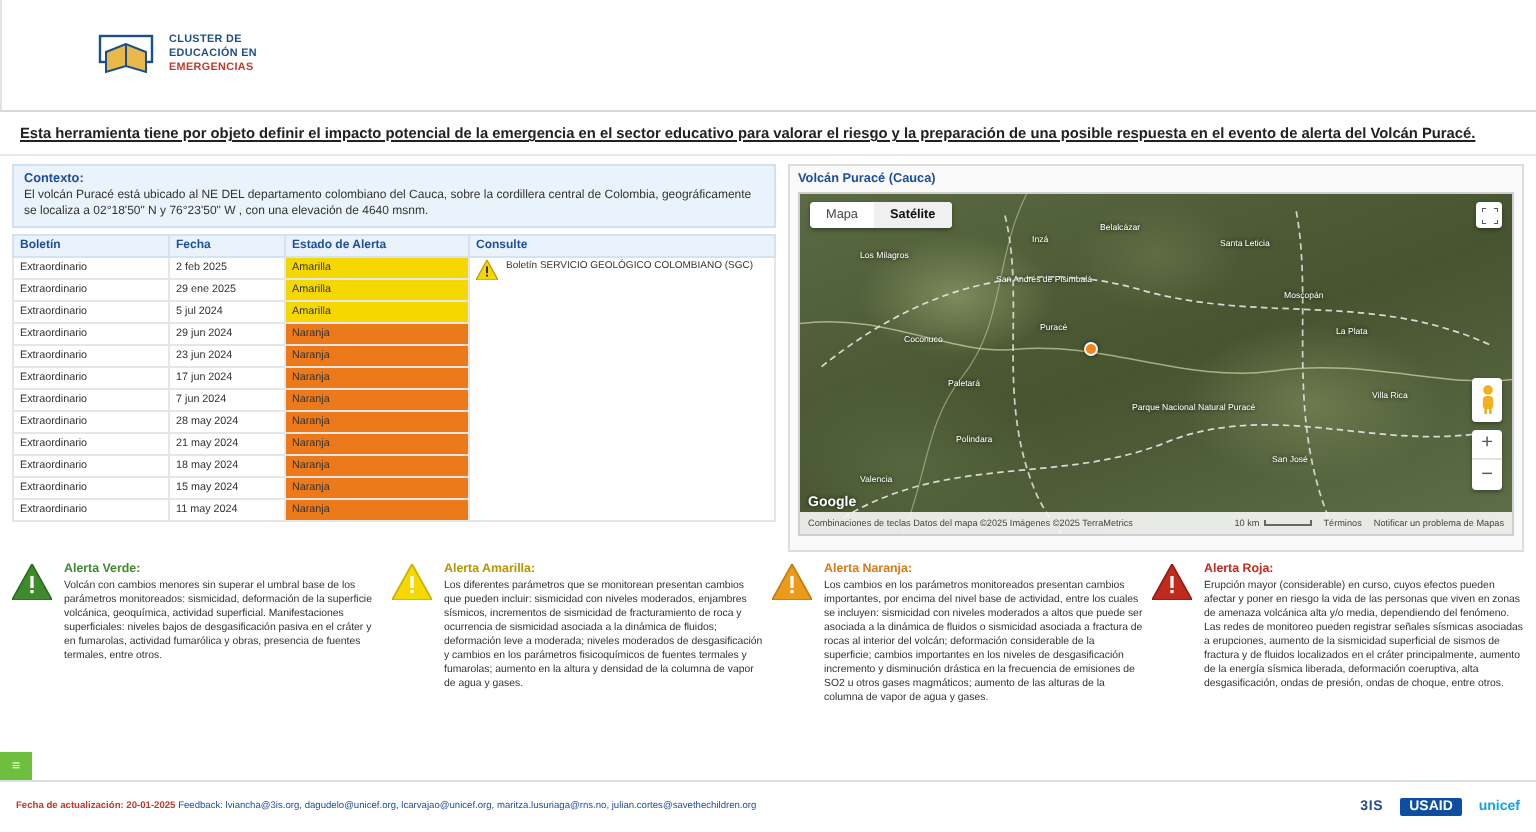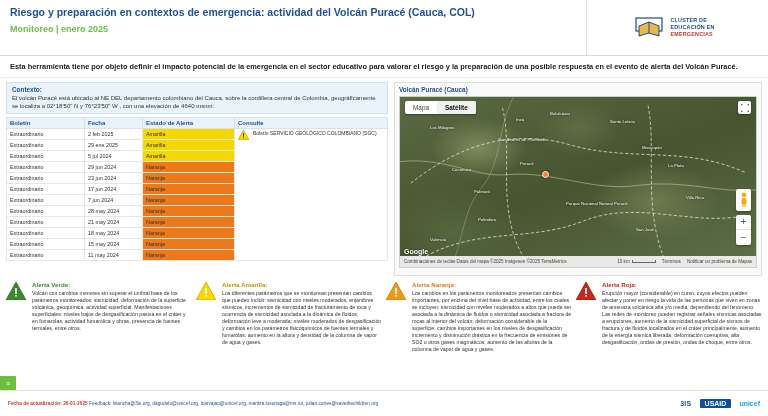--- a/index.html
+++ b/index.html
@@ -52,20 +52,21 @@
     letter-spacing: .2px;
   }
   .cluster-text .red { color: #c0392b; }
   .intro {
     font-size: 7.4px;
     color: #222;
     padding: 6px 10px 5px 10px;
     font-weight: bold;
     border-bottom: 1px solid #e8e8e8;
     line-height: 10px;
+    text-decoration: underline;
   }
   .main {
     display: flex;
     gap: 6px;
     padding: 4px 6px 0 6px;
     height: 198px;
   }
   .left-panel { width: 382px; }
   .context-box {
     background: #eaf3fb;
@@ -236,24 +237,20 @@
     position:absolute; left:0; bottom:26px; width:16px; height:14px;
     background:#6fbf3f;
     display:flex; align-items:center; justify-content:center;
     color:#fff; font-size:7px; font-weight:bold;
   }
 </style>
 </head>
 <body>
 
 <div class="header">
-  <div class="header-left">
-    <div class="title">Riesgo y preparación en contextos de emergencia: actividad del Volcán Puracé (Cauca, COL)</div>
-    <div class="subtitle">Monitoreo | enero 2025</div>
-  </div>
   <div class="header-right">
     <div class="cluster-logo-mark">
       <svg width="28" height="24" viewBox="0 0 28 24">
         <rect x="1" y="2" width="26" height="13" fill="none" stroke="#1a4f8a" stroke-width="1.2"></rect>
         <path d="M14 6 L4 10 L4 20 L14 17 L24 20 L24 10 Z" fill="#e8b84b" stroke="#1a4f8a" stroke-width="1"></path>
         <path d="M14 6 L14 17" stroke="#1a4f8a" stroke-width="1"></path>
       </svg>
     </div>
     <div class="cluster-text">
       <div>CLUSTER DE</div>

